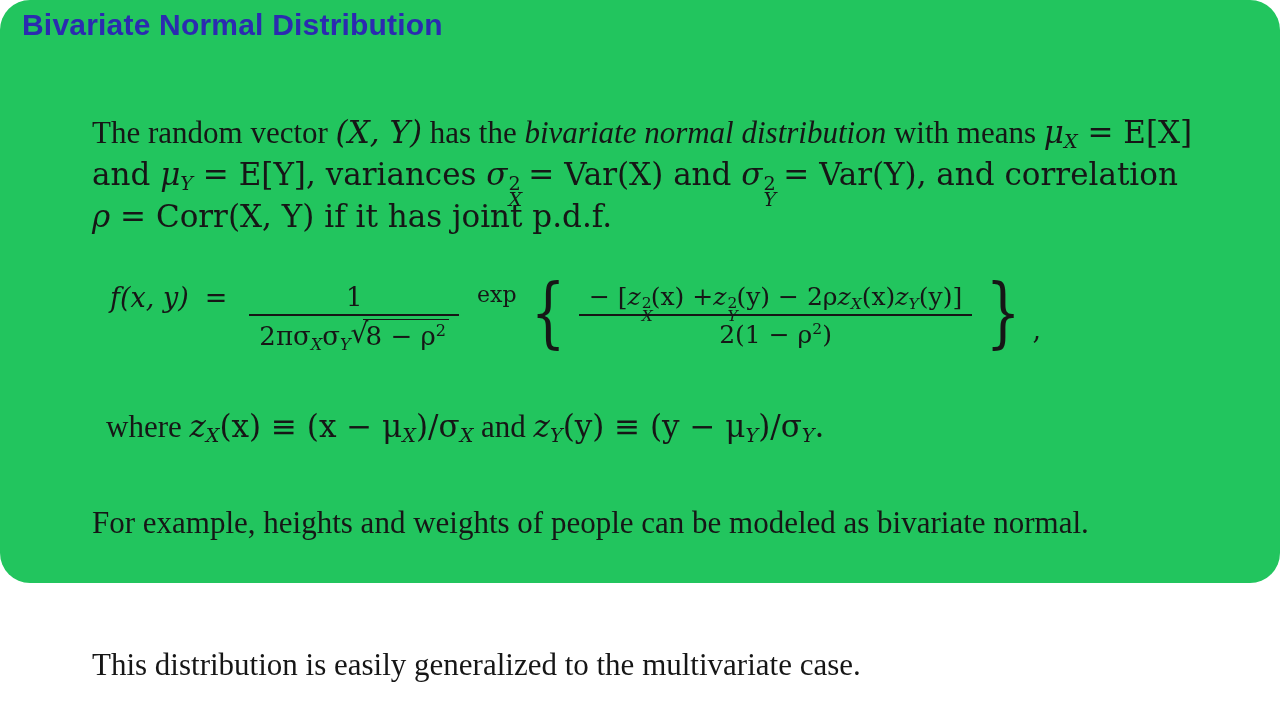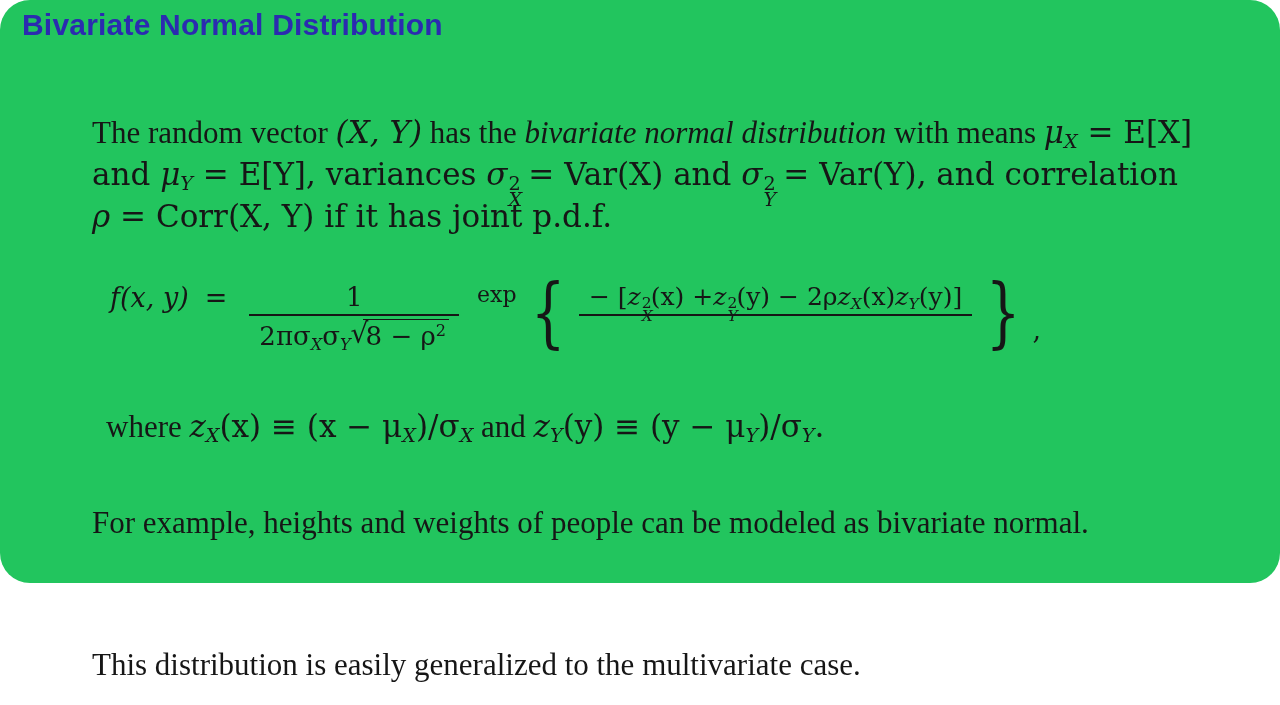--- a/index.html
+++ b/index.html
@@ -228,20 +228,21 @@
 
       <span class="frac bigfrac">
         <span class="num">
           <span class="math">−</span>
           <span class="math">[</span><span class="math mi">z</span><span class="subsup"><span class="s math mi">X</span><span class="p math">2</span></span><span class="math" style="padding-left:10px">(x)</span>
           <span class="math">+</span><span class="math mi">z</span><span class="subsup"><span class="s math mi">Y</span><span class="p math">2</span></span><span class="math" style="padding-left:10px">(y)</span>
           <span class="math">−</span>
           <span class="math">2ρ</span><span class="math mi">z</span><sub class="math mi">X</sub><span class="math">(x)</span><span class="math mi">z</span><sub class="math mi">Y</sub><span class="math">(y)</span><span class="math">]</span>
         </span>
         <span class="bar"></span>
+        <span class="den"><span class="math">2(1 − ρ</span><sup class="math">2</sup><span class="math">)</span></span>
       </span>
 
       <span class="brace">}</span>
       <span class="trailing-comma">,</span>
     </div>
   </div>
 
   <div class="where-line">
     <span>where </span><span class="math mi">z</span><sub class="math mi">X</sub><span class="math">(x)</span><span class="math"> ≡ </span><span class="math">(x − μ</span><sub class="math mi">X</sub><span class="math">)/σ</span><sub class="math mi">X</sub><span> and </span><span class="math mi">z</span><sub class="math mi">Y</sub><span class="math">(y)</span><span class="math"> ≡ </span><span class="math">(y − μ</span><sub class="math mi">Y</sub><span class="math">)/σ</span><sub class="math mi">Y</sub><span class="math">.</span>
   </div>

